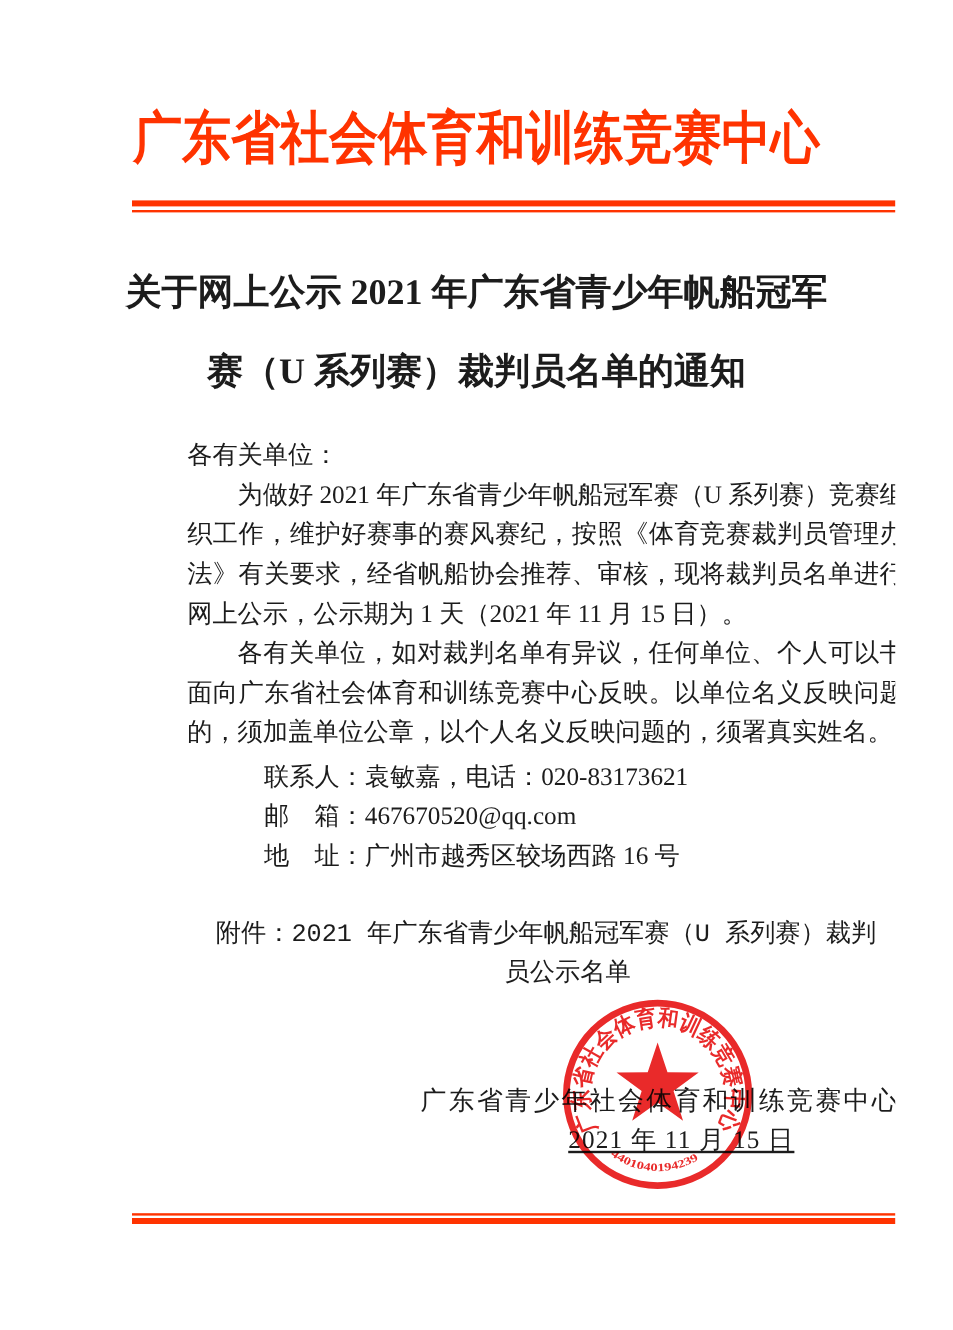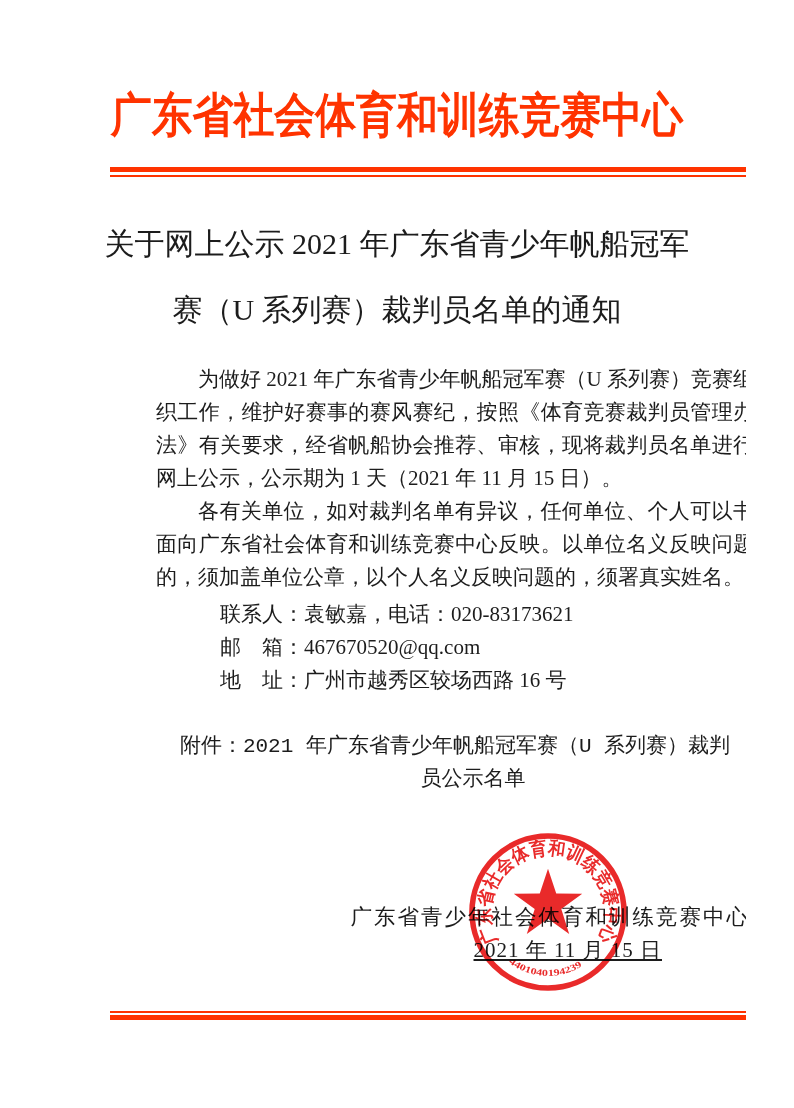--- a/index.html
+++ b/index.html
@@ -21,21 +21,21 @@
   .rule { position:absolute; left:62px; width:672px; }
   .rule-top { top:167px; }
   .rule-bottom { top:1011px; }
   .rule .thick { height:5px; background:var(--accent,#ff3300); }
   .rule .thin  { height:2px; background:var(--accent,#ff3300); }
   .rule .gap   { height:3px; }
   .rule-bottom .gap { height:2px; }
   
   .doc-title {
     position:absolute; top:211px; left:0; width:100%;
-    text-align:center; font-size:30px; font-weight:normal; line-height:66px;
+    text-align:center; font-size:30px; font-weight:bold; line-height:66px;
   }
   
   .body-text {
     position:absolute; top:363px; left:108px; width:598px;
     font-size:21px; line-height:33px; text-align:justify;
   }
   .body-text .indent { text-indent:42px; }
   .contact { margin-top:4px; margin-left:64px; text-align:left; }
   .attachment { margin-top:33px; text-align:center;font-family:Liberation Mono, monospace; }
   .attachment .line2 { margin-left:36px; }
@@ -73,20 +73,21 @@
     <div class="gap"></div>
     <div class="thin"></div>
   </div>
 
   <div class="doc-title">
     <div>关于网上公示 2021 年广东省青少年帆船冠军</div>
     <div>赛（U 系列赛）裁判员名单的通知</div>
   </div>
 
   <div class="body-text">
+    <p>各有关单位：</p>
     <p class="indent">为做好 2021 年广东省青少年帆船冠军赛（U 系列赛）竞赛组织工作，维护好赛事的赛风赛纪，按照《体育竞赛裁判员管理办法》有关要求，经省帆船协会推荐、审核，现将裁判员名单进行网上公示，公示期为 1 天（2021 年 11 月 15 日）。</p>
     <p class="indent">各有关单位，如对裁判名单有异议，任何单位、个人可以书面向广东省社会体育和训练竞赛中心反映。以单位名义反映问题的，须加盖单位公章，以个人名义反映问题的，须署真实姓名。</p>
 
     <div class="contact">
       <div>联系人：袁敏嘉，电话：020-83173621</div>
       <div>邮　箱：467670520@qq.com</div>
       <div>地　址：广州市越秀区较场西路 16 号</div>
     </div>
 
     <div class="attachment">

